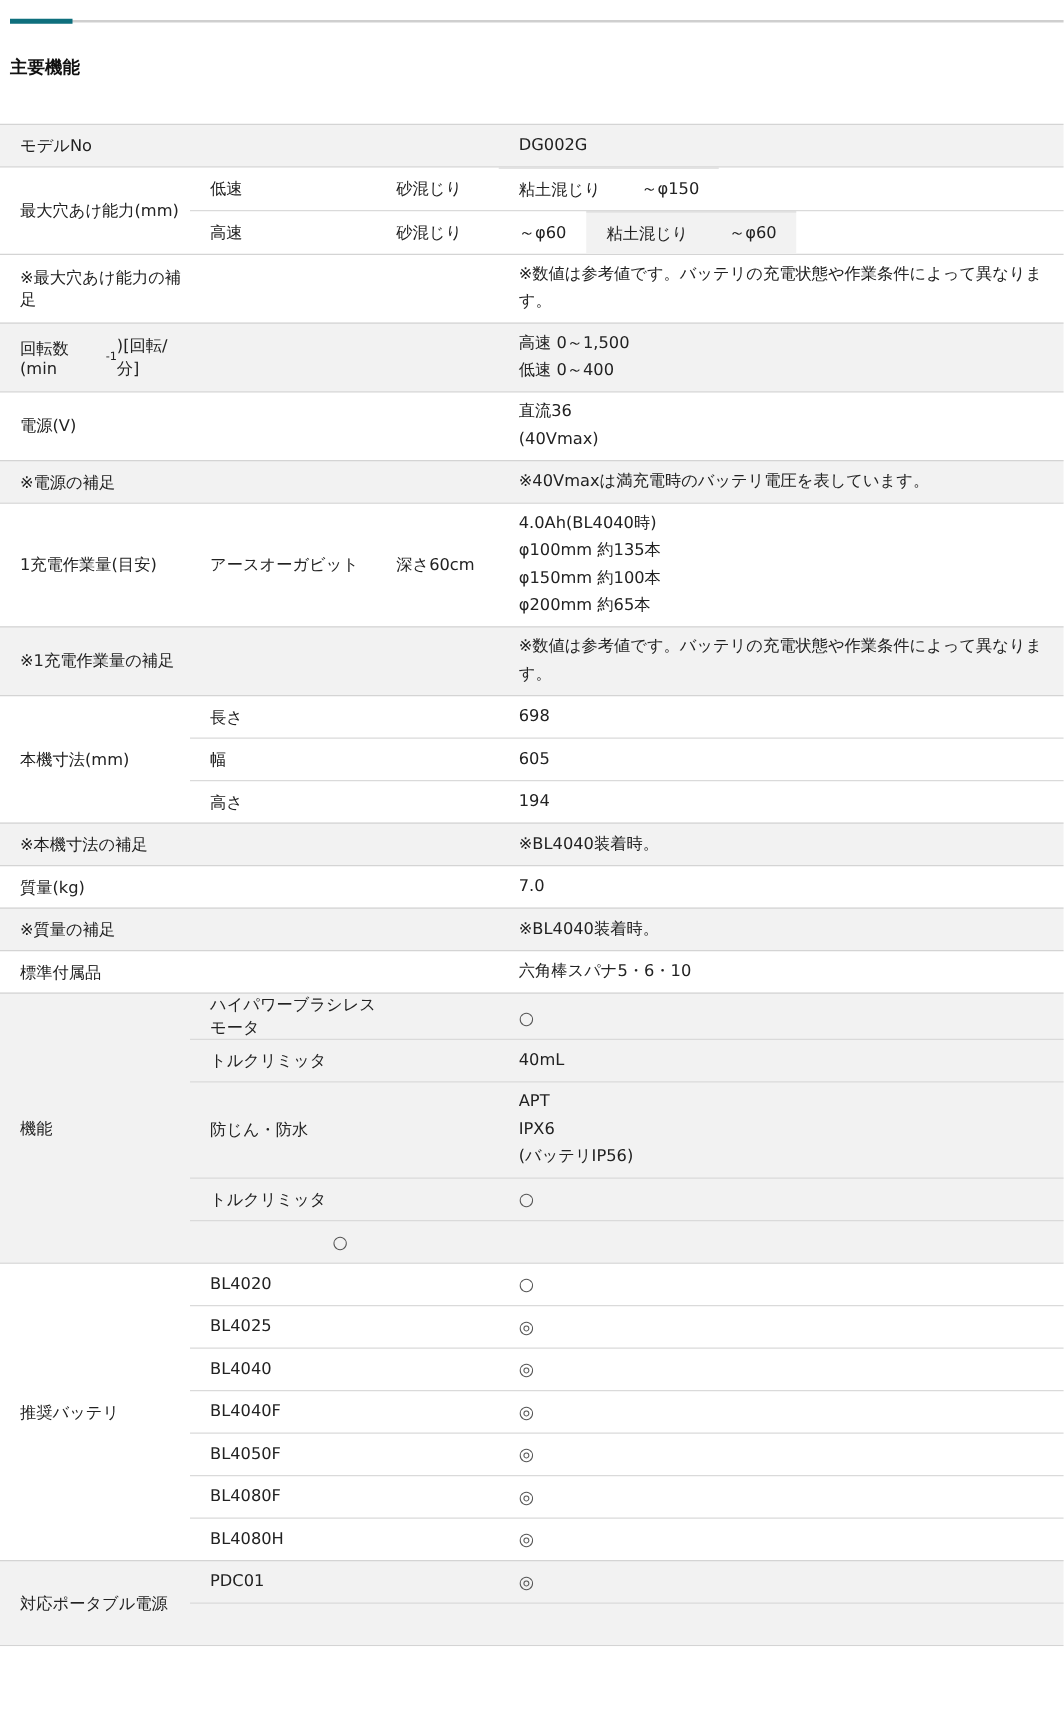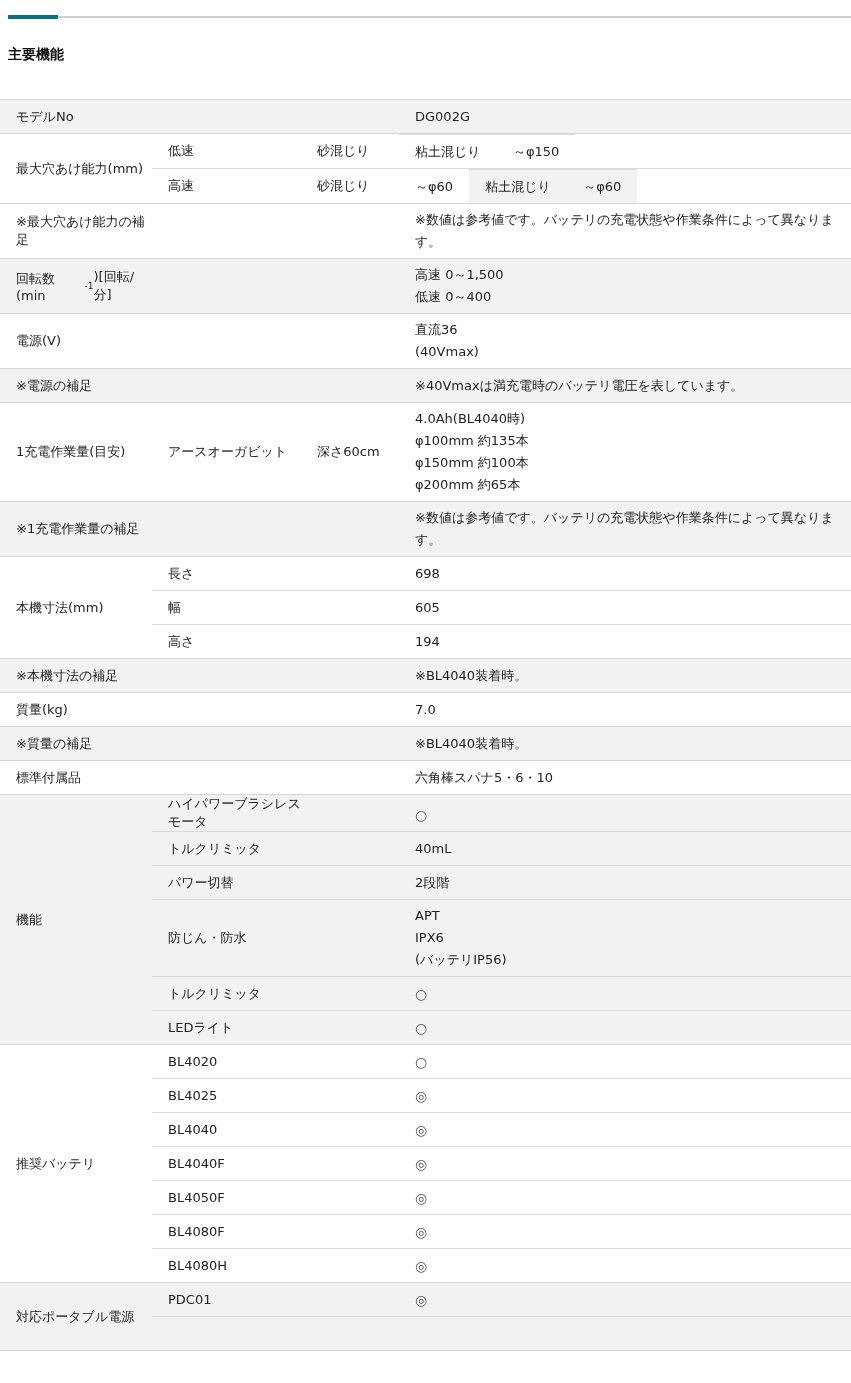--- a/index.html
+++ b/index.html
@@ -281,44 +281,36 @@
             </div>
           </div>
           <div class="leaf">
             <div class="c2">トルクリミッタ</div>
             <div class="c3"></div>
             <div class="val">
               <div class="vline">40mL</div>
             </div>
           </div>
           <div class="leaf">
-            <div class="c2">パワー切替</div>
-            <div class="c3"></div>
-            <div class="val">
-              <div class="vline">2段階</div>
-            </div>
-          </div>
-          <div class="leaf">
             <div class="c2">防じん・防水</div>
             <div class="c3"></div>
             <div class="val">
               <div class="vline">APT</div>
               <div class="vline">IPX6</div>
               <div class="vline">(バッテリIP56)</div>
             </div>
           </div>
           <div class="leaf">
             <div class="c2">トルクリミッタ</div>
             <div class="c3"></div>
             <div class="val">
               <div class="vline mark">○</div>
             </div>
           </div>
           <div class="leaf">
-            <div class="c2">LEDライト</div>
             <div class="c3"></div>
             <div class="val">
               <div class="vline mark">○</div>
             </div>
           </div>
         </div>
       </div>
       <div class="group">
         <div class="c1">推奨バッテリ</div>
         <div class="gbody">

